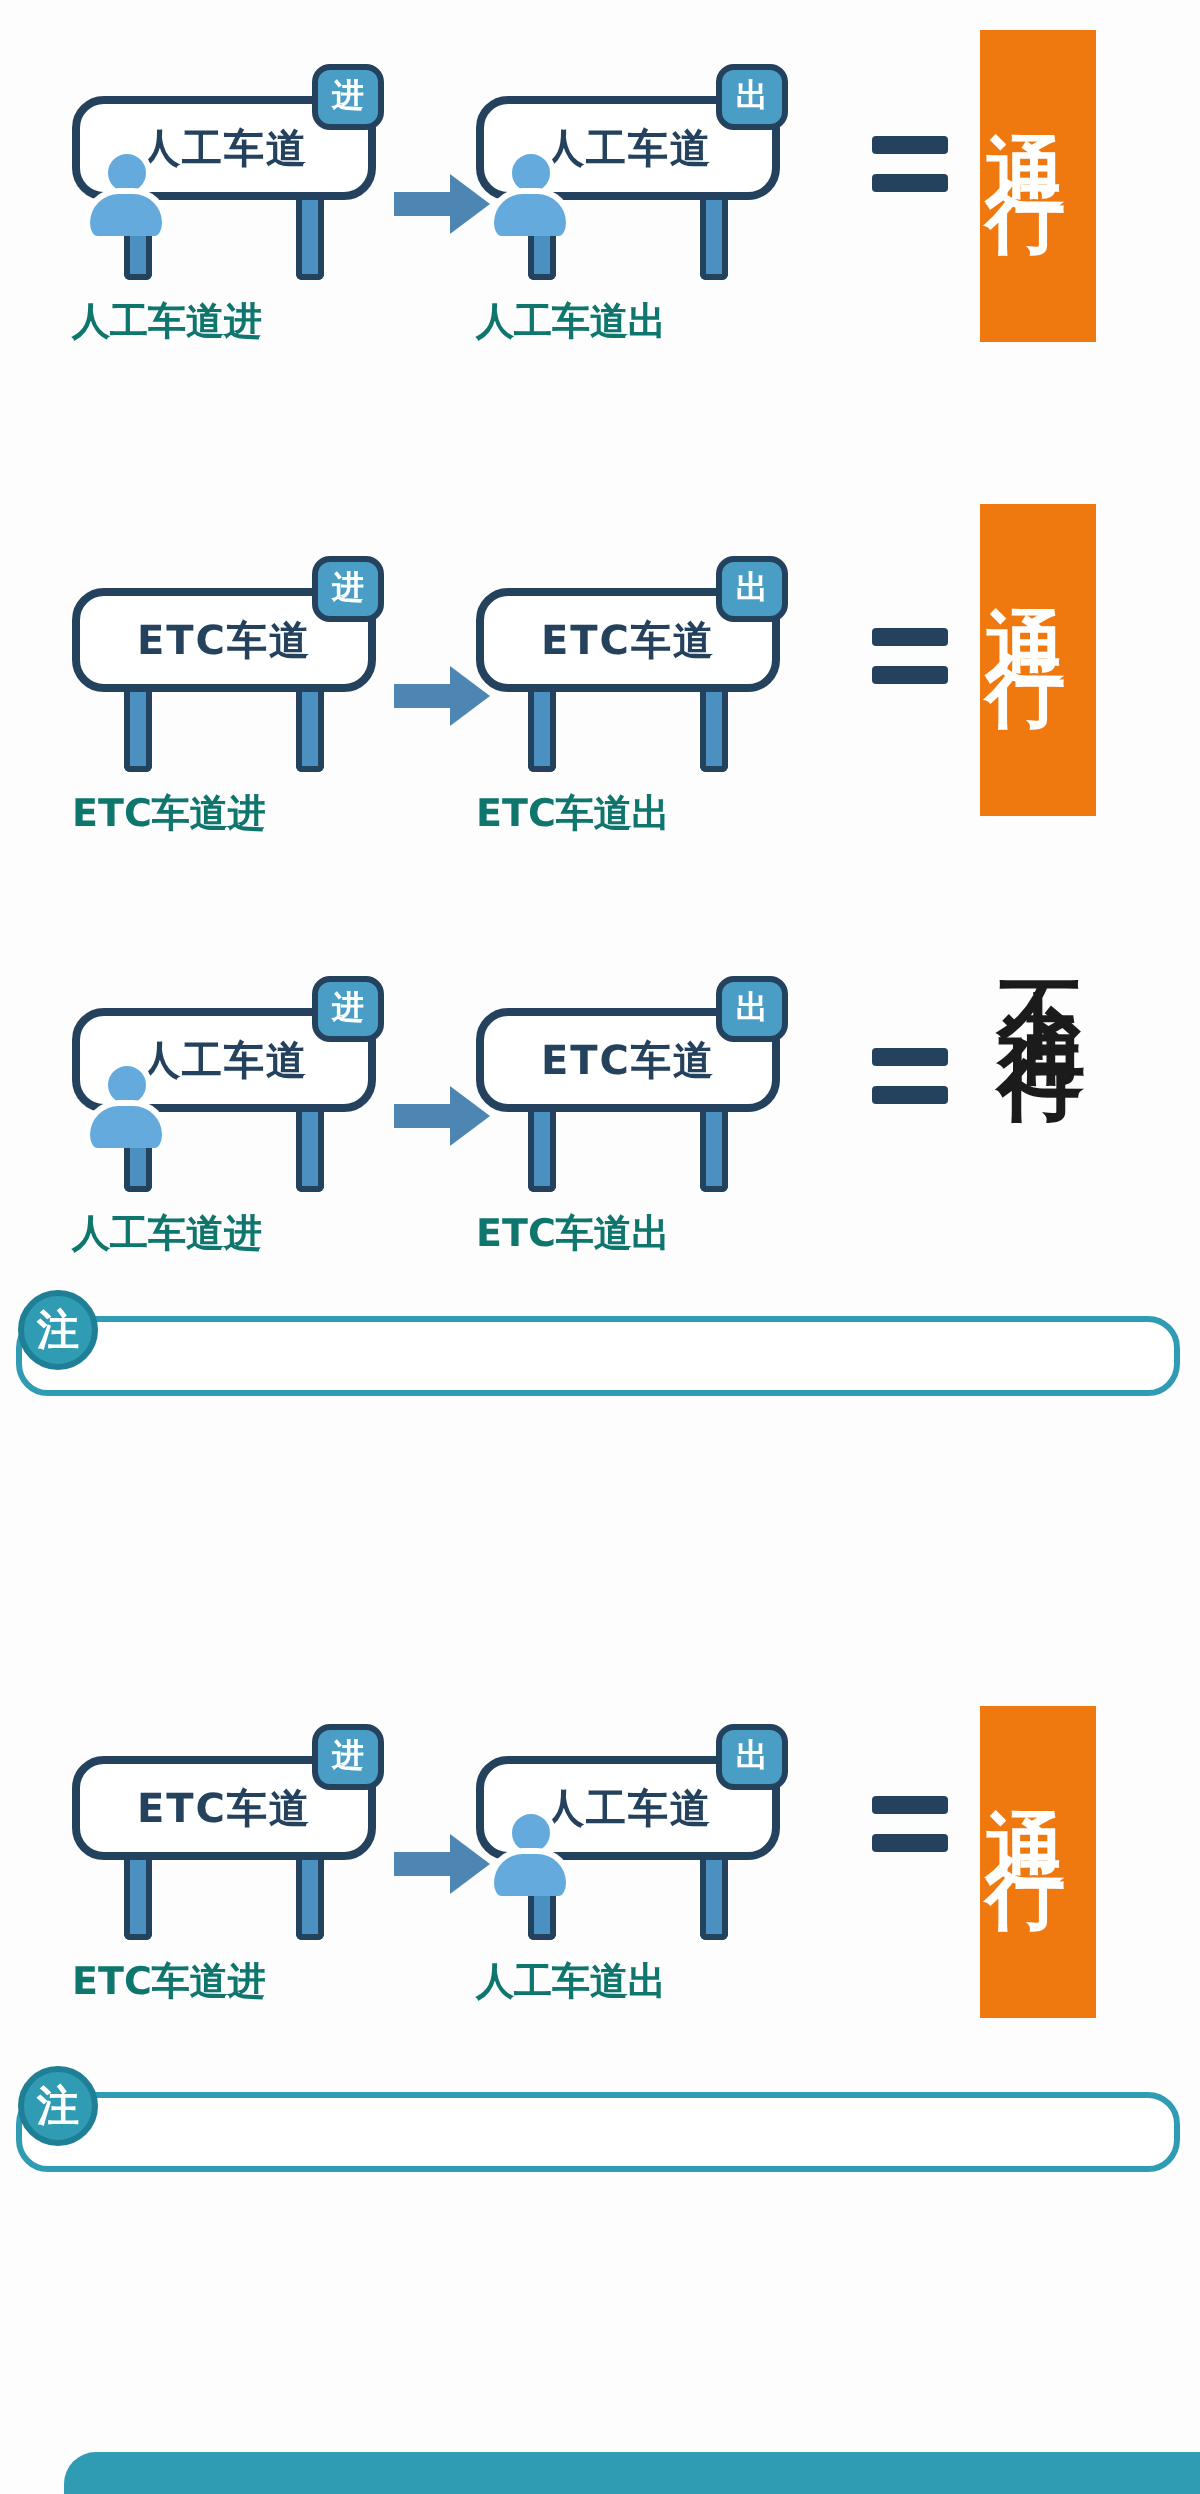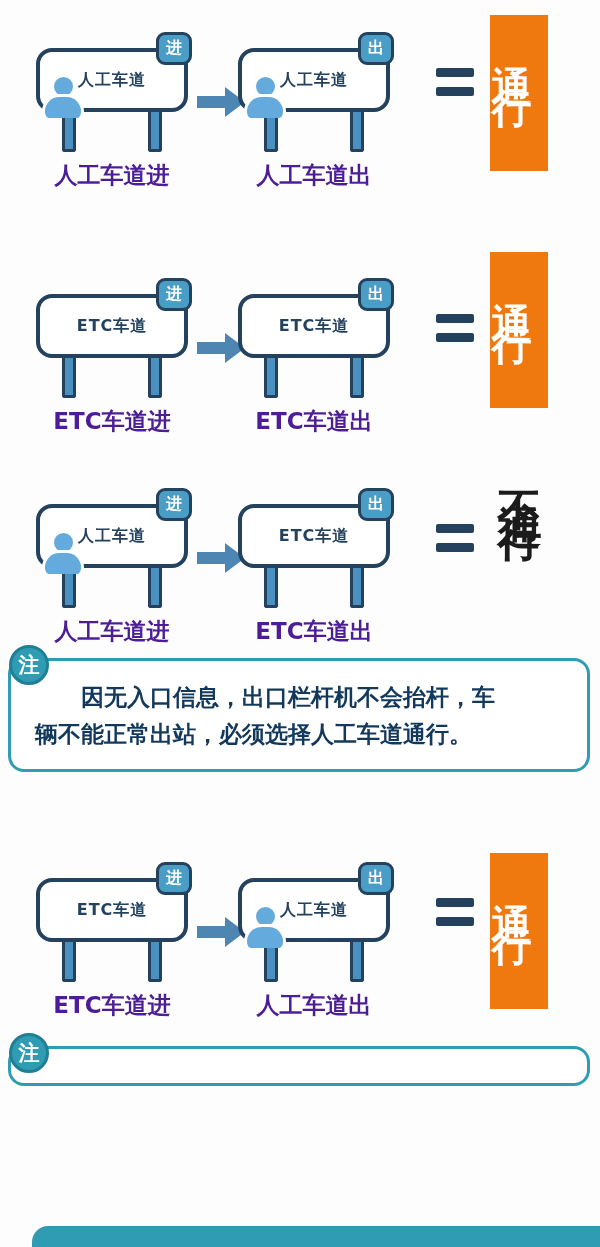--- a/index.html
+++ b/index.html
@@ -18,28 +18,28 @@
   .row { position: absolute; left: 0; right: 0; height: 190px; }
 
   
   .sign-unit { position: absolute; top: 0; width: 152px; }
   .sign-a { left: 36px; }
   .sign-b { left: 238px; }
 
   .board {
     position: relative;
     margin-top: 16px;
-    height: 64px;
+    height: 52px;
     background: #ffffff;
     border: 4px solid #24415d;
     border-radius: 16px;
     display: flex;
     align-items: center;
     justify-content: center;
-    font-size: 16px;
+    font-size: 20px;
     font-weight: bold;
     color: #24415d;
     letter-spacing: 1px;
     z-index: 1;
   }
   .badge {
     position: absolute;
     top: 0;
     right: -4px;
     width: 36px;
@@ -78,24 +78,24 @@
     display: block;
     width: 42px; height: 24px;
     background: #64aadc;
     border: 3px solid #ffffff;
     border-bottom: none;
     border-radius: 21px 21px 8px 8px;
     margin: -5px auto 0;
   }
   .sign-label {
     margin-top: 8px;
-    text-align: center;
-    font-size: 23px;
-    font-weight: bold;
-    color: #4c1d95;
+    text-align: left;
+    font-size: 19px;
+    font-weight: bold;
+    color: #0f766e;
   }
 
   
   .arrow { position: absolute; left: 197px; top: 55px; width: 48px; height: 30px; }
   .arrow .shaft { position: absolute; left: 0; top: 9px; width: 28px; height: 12px; background: #4d86b3; }
   .arrow .tip {
     position: absolute; left: 28px; top: 0;
     width: 0; height: 0;
     border-top: 15px solid transparent;
     border-bottom: 15px solid transparent;
@@ -281,22 +281,20 @@
     </div>
     <div class="equals">
         <i></i>
         <i></i>
       </div>
     <div class="result nopass" style="top:-32px">不通行</div>
   </section>
 
   <div class="note" style="top:658px">
     <div class="note-badge">注</div>
-    <p class="note-text">因无入口信息，出口栏杆机不会抬杆，车
-辆不能正常出站，必须选择人工车道通行。</p>
   </div>
 
   <section class="row" style="top:862px">
     <div class="sign-unit sign-a">
       <div class="badge">进</div>
       <div class="board">ETC车道</div>
       <div class="legs">
           <i class="leg"></i>
           <i class="leg"></i>
         </div>

